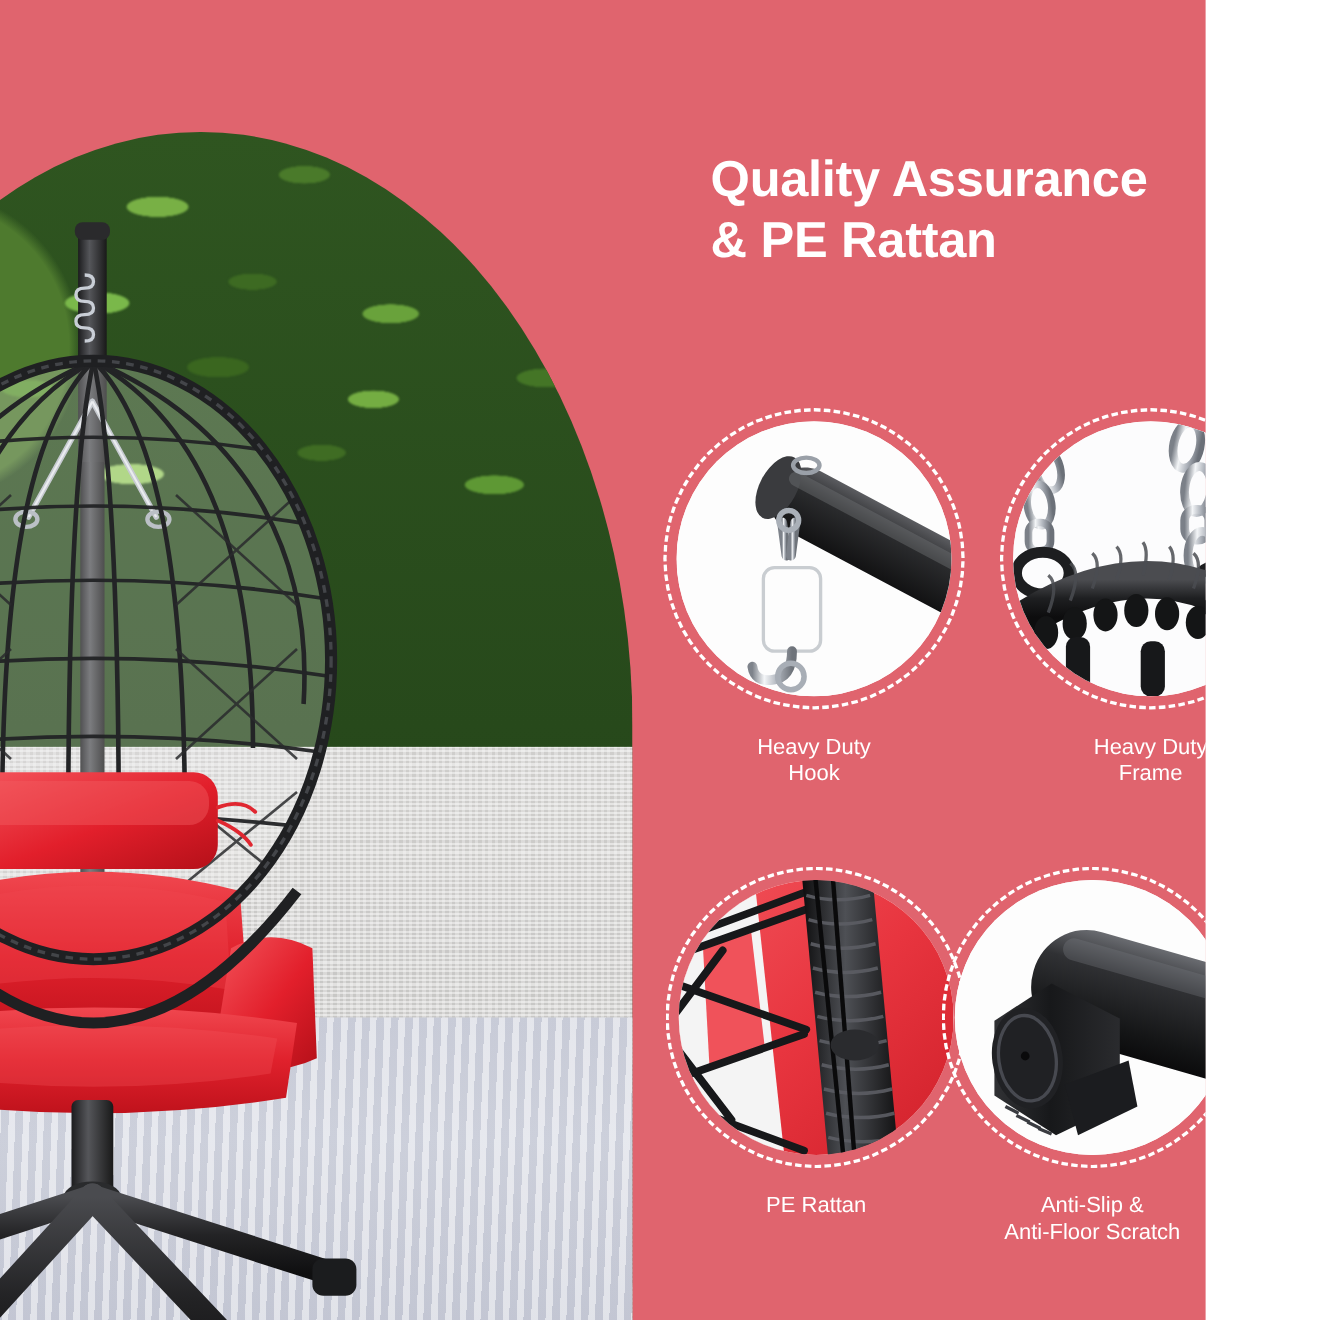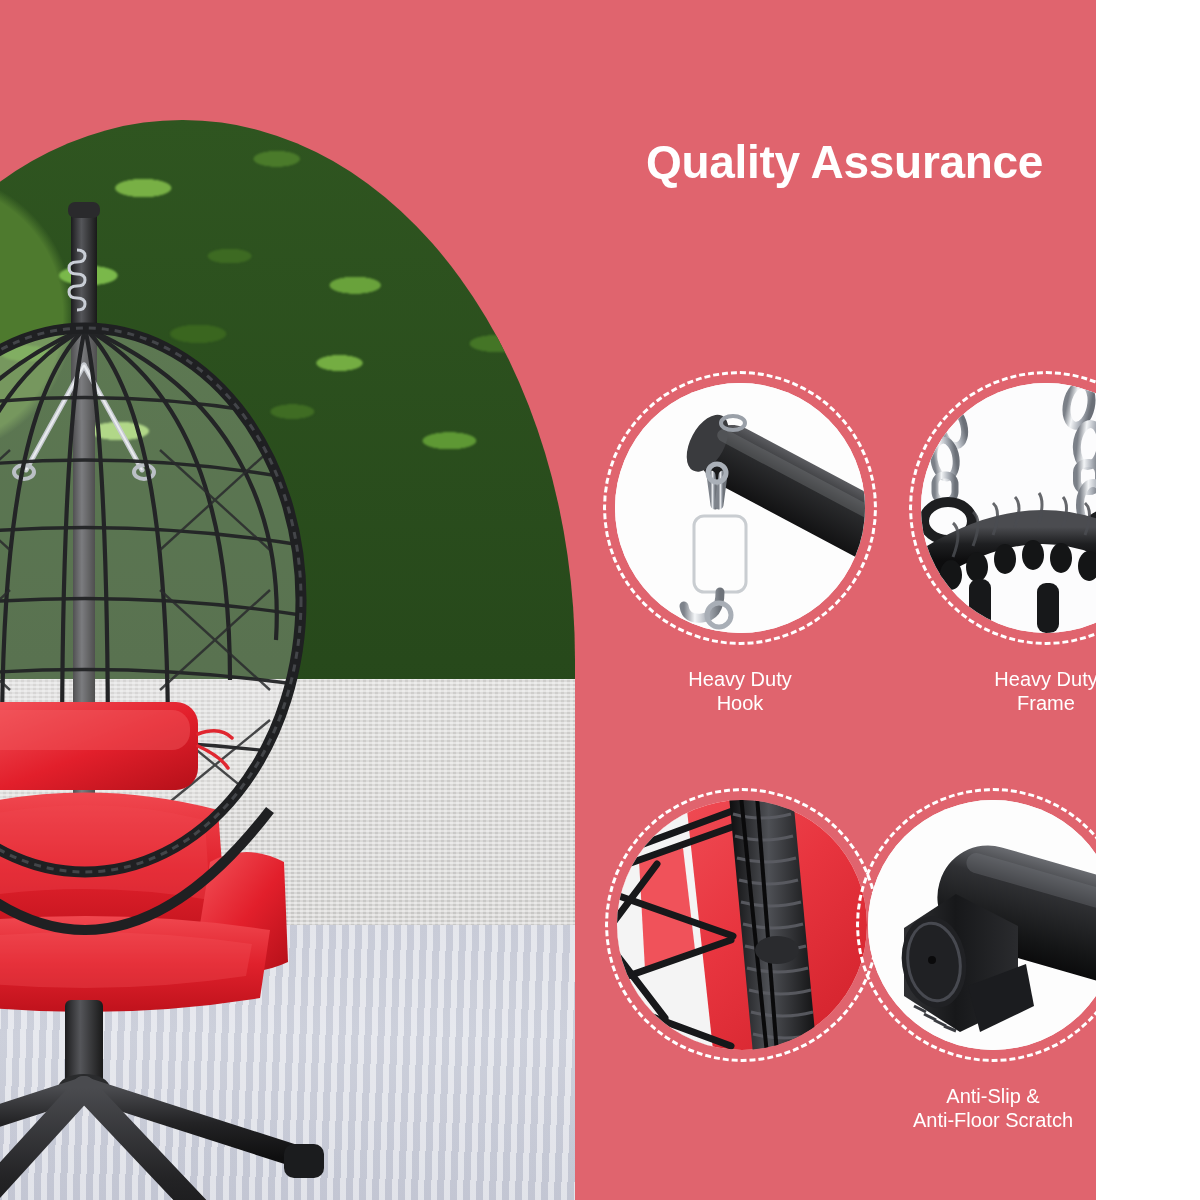--- a/index.html
+++ b/index.html
@@ -266,20 +266,21 @@
         <ellipse cx="26" cy="380" rx="40" ry="13" transform="rotate(-22 26 380)"></ellipse>
         <ellipse cx="58" cy="404" rx="34" ry="11" transform="rotate(-8 58 404)"></ellipse>
         <ellipse cx="18" cy="1010" rx="44" ry="14" transform="rotate(18 18 1010)"></ellipse>
         <ellipse cx="50" cy="1042" rx="38" ry="12" transform="rotate(28 50 1042)"></ellipse>
       </g>
     </svg>
   </div>
 
   <div id="headline">
     <div>Quality Assurance</div>
+    <div>&amp; PE Rattan</div>
   </div>
 
   <div class="feature" id="feature-hook">
     <div class="circle-wrap">
       <div class="dash-ring"></div>
       <div class="circle-img">
         <svg viewBox="0 0 250 250">
           <defs>
             <linearGradient id="tubeA" x1="0" y1="0" x2="0" y2="1">
               <stop offset="0" stop-color="#5b5c60"></stop>
@@ -445,20 +446,21 @@
           </g>
           <g stroke="#0a0a0b" stroke-width="4" fill="none">
             <path d="M140 -4 L160 254"></path>
             <path d="M124 -4 L150 254"></path>
           </g>
 
           <ellipse cx="160" cy="150" rx="22" ry="14" fill="#2a2b2e"></ellipse>
         </svg>
       </div>
     </div>
+    <div class="feature-label">PE Rattan</div>
   </div>
 
   <div class="feature" id="feature-foot">
     <div class="circle-wrap">
       <div class="dash-ring"></div>
       <div class="circle-img">
         <svg viewBox="0 0 250 250">
           <defs>
             <linearGradient id="tubeD" x1="0" y1="0" x2="0" y2="1">
               <stop offset="0" stop-color="#6a6c71"></stop>

